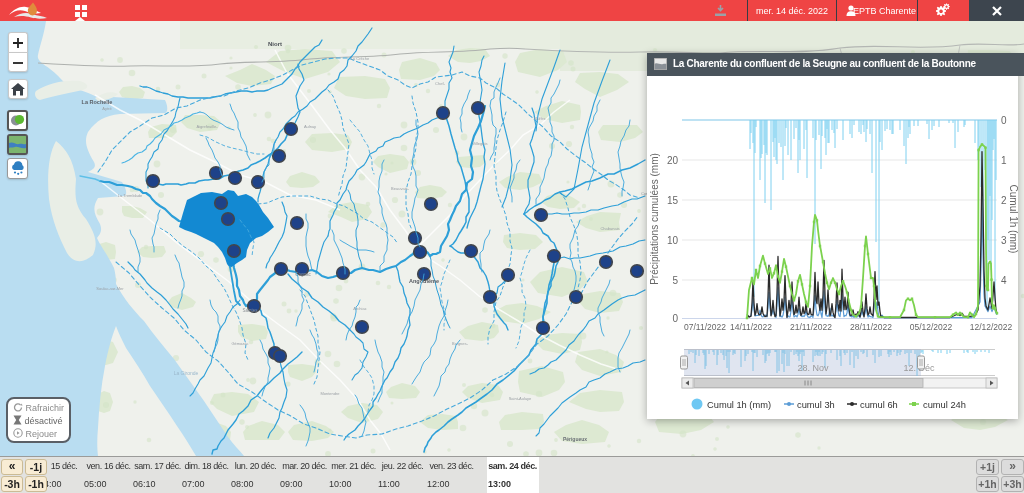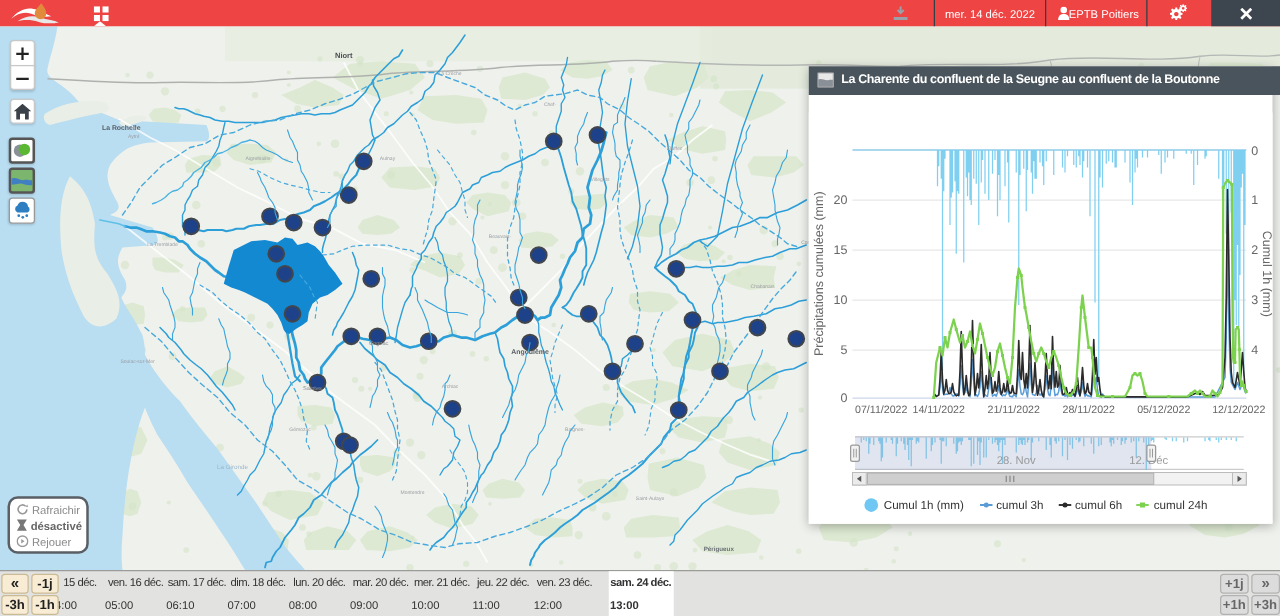--- a/index.html
+++ b/index.html
@@ -499,21 +499,21 @@
 <path d="M6.5,0v5M4,3l2.5,2.5L9,3" stroke="#9aa1a8" stroke-width="1.6" fill="none"></path>
 <path d="M1,8.5h11v2.5h-11z" fill="#9aa1a8"></path>
 </svg>
 <div class="tsep" style="left:747px"></div>
 <div class="ttext" style="left:748px;width:88px">mer. 14 déc. 2022</div>
 <div class="tsep" style="left:836px"></div>
 <svg width="10" height="11" viewBox="0 0 10 11" style="position:absolute;left:846px;top:5px">
 <circle cx="5" cy="3" r="2.6" fill="#fff"></circle>
       <path d="M0.5,11 C0.5,7.5 2.5,6.2 5,6.2 C7.5,6.2 9.5,7.5 9.5,11Z" fill="#fff"></path>
 </svg>
-<div class="ttext" style="left:853px;width:60px">EPTB Poitiers</div>
+<div class="ttext" style="left:853px;width:60px">EPTB Charente</div>
 <div class="tsep" style="left:917px"></div>
 <svg width="17" height="16" viewBox="0 0 17 16" style="position:absolute;left:933px;top:3px">
 <g fill="#fff">
 <path d="M6,4.6l1,-0.2l0.3,-1.4l1.4,0l0.3,1.4l1,0.2l1.2,-0.8l1,1l-0.8,1.2l0.2,1l1.4,0.3l0,1.4l-1.4,0.3l-0.2,1l0.8,1.2l-1,1l-1.2,-0.8l-1,0.2l-0.3,1.4l-1.4,0l-0.3,-1.4l-1,-0.2l-1.2,0.8l-1,-1l0.8,-1.2l-0.2,-1l-1.4,-0.3l0,-1.4l1.4,-0.3l0.2,-1l-0.8,-1.2l1,-1z M8,6.5a1.8,1.8 0 1 0 0.1,0z"></path>
 <path d="M13.2,1.4l0.7,-0.1l0.2,-0.9l0.9,0l0.2,0.9l0.7,0.1l0.7,-0.5l0.6,0.6l-0.5,0.7l0.1,0.7l0.9,0.2l0,0.9l-0.9,0.2l-0.1,0.7l0.5,0.7l-0.6,0.6l-0.7,-0.5l-0.7,0.1l-0.2,0.9l-0.9,0l-0.2,-0.9l-0.7,-0.1l-0.7,0.5l-0.6,-0.6l0.5,-0.7l-0.1,-0.7l-0.9,-0.2l0,-0.9l0.9,-0.2l0.1,-0.7l-0.5,-0.7l0.6,-0.6l0.7,0.5z M14.5,2.5a1.1,1.1 0 1 0 0.1,0z" transform="translate(-1,0)"></path>
 </g>
 </svg>
 <div id="closebox">
       <svg width="10" height="10" viewBox="0 0 10 10" style="position:absolute;left:23px;top:6px">
         <path d="M1,1L9,9M9,1L1,9" stroke="#fff" stroke-width="2.2"></path>
@@ -545,21 +545,21 @@
       <circle cx="5" cy="11.5" r="1.1" fill="#2e7fc2"></circle>
       <circle cx="8.2" cy="12.8" r="1.1" fill="#2e7fc2"></circle>
       <circle cx="11.4" cy="11.5" r="1.1" fill="#2e7fc2"></circle>
     </svg></div>
 
 <div id="refresh">
 <div><svg width="10" height="9" viewBox="0 0 10 9" style="vertical-align:-1px">
         <path d="M8.5,4.5a3.5,3.5 0 1 1 -1,-2.5" fill="none" stroke="#999" stroke-width="1.3"></path>
         <path d="M8.8,0.5l-1.3,1.7l2,0.5z" fill="#999"></path>
       </svg> Rafraichir</div>
-<div style="color:#666;font-weight:bold"><svg width="9" height="10" viewBox="0 0 9 10" style="vertical-align:-1px">
+<div style="color:#666;font-weight:normal"><svg width="9" height="10" viewBox="0 0 9 10" style="vertical-align:-1px">
         <path d="M0.5,0.5h8l-2.7,4.5l2.7,4.5h-8l2.7,-4.5z" fill="#777"></path>
       </svg> désactivé</div>
 <div><svg width="10" height="10" viewBox="0 0 10 10" style="vertical-align:-1px">
         <circle cx="5" cy="5" r="4.2" fill="none" stroke="#999" stroke-width="1.1"></circle>
         <path d="M4,3.2l2.6,1.8l-2.6,1.8z" fill="#999"></path>
       </svg> Rejouer</div>
 </div>
 
 <div id="panel">
 <div id="phead">

